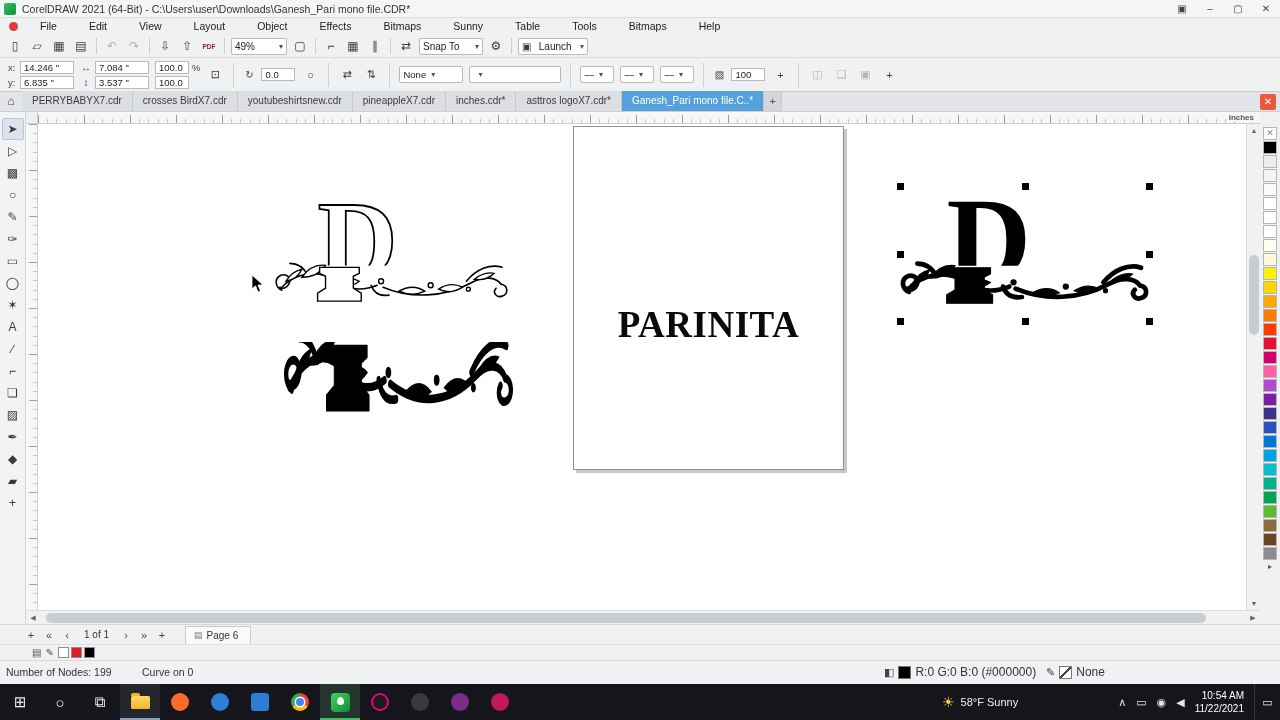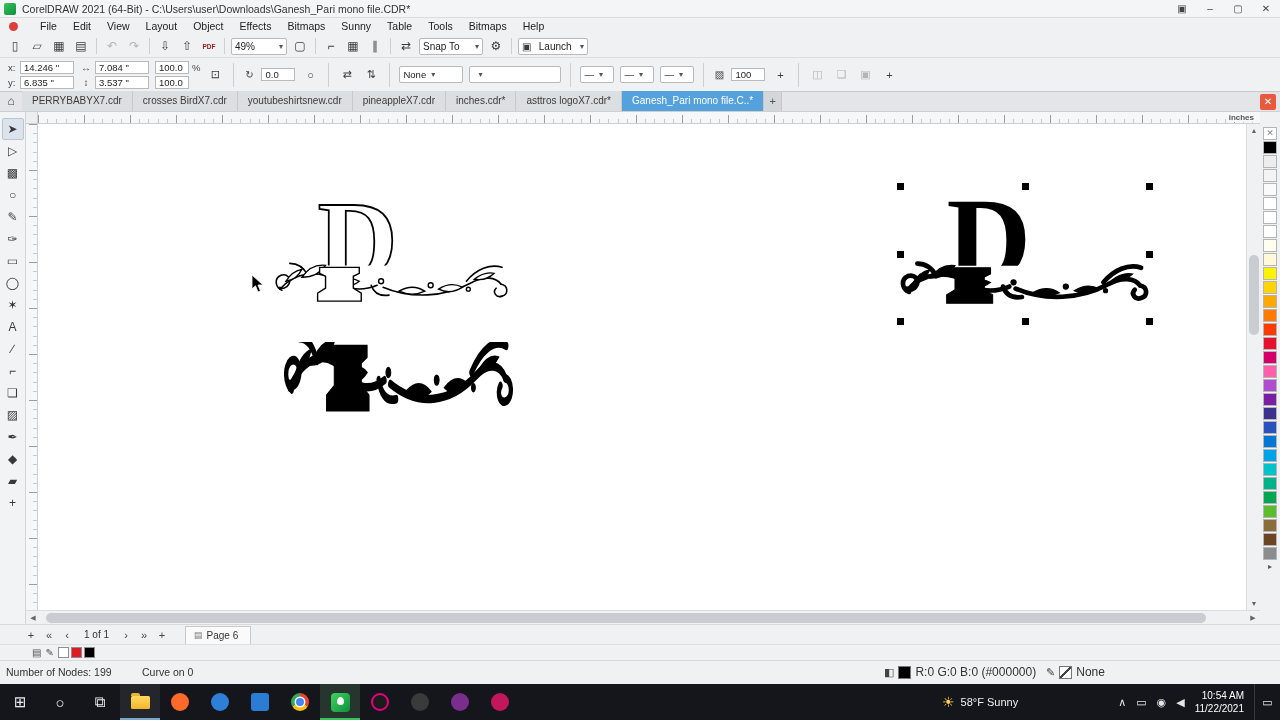--- a/index.html
+++ b/index.html
@@ -8,21 +8,21 @@
   #screen { position:relative; width:1280px; height:720px; background:#f0f1f2; }
 
   
   #titlebar { position:absolute; left:0; top:0; width:1280px; height:18px; background:#f4f5f6; border-bottom:1px solid #dcdcdc; display:flex; align-items:center; }
   #app-icon { width:12px; height:12px; margin:0 6px 0 4px; border-radius:2px; background:linear-gradient(135deg,#39c25b,#0d8f3c); }
   #title { font-size:10.5px; color:#333; white-space:nowrap; }
   #win-controls { margin-left:auto; display:flex; height:18px; }
   #win-controls span { width:28px; text-align:center; line-height:18px; font-size:10px; color:#444; cursor:default; }
 
   
-  #menubar { position:absolute; left:0; top:18px; width:1280px; height:17px; background:#f0f1f2; display:flex; align-items:center; padding-left:32px; gap:0; }
+  #menubar { position:absolute; left:0; top:18px; width:1280px; height:17px; background:#f0f1f2; display:flex; align-items:center; padding-left:32px; gap:16px; }
   .menu-item { padding:0 8px; font-size:10.5px; color:#222; line-height:17px; }
   #record-dot { position:absolute; left:9px; top:4px; width:9px; height:9px; border-radius:50%; background:#e03b3b; }
 
   
   #stdbar { position:absolute; left:0; top:35px; width:1280px; height:23px; background:#f0f1f2; border-bottom:1px solid #dddddd; display:flex; align-items:center; padding-left:4px; }
   .tb-btn { width:22px; height:20px; display:flex; align-items:center; justify-content:center; font-size:12px; color:#3c3c3c; border-radius:2px; }
   .tb-btn.muted { color:#b3b3b3; }
   .tb-btn.pdf { font-size:6.5px; font-weight:bold; letter-spacing:0; color:#8a2020; }
   .tb-sep { width:1px; height:16px; background:#cfcfcf; margin:0 4px; }
   .tb-combo { display:flex; align-items:center; justify-content:space-between; height:17px; background:#fff; border:1px solid #b9b9b9; border-radius:2px; font-size:10px; padding:0 3px; margin:0 2px; }
@@ -383,20 +383,23 @@
       <path class="leaf" d="M204,94 Q214,86 224,88 Q216,96 204,94 Z"></path>
       <path class="leaf" d="M14,96 Q20,86 30,84 Q26,94 14,96 Z"></path>
       <circle class="berry" cx="60" cy="104" r="2.5"></circle>
       <circle class="berry" cx="110" cy="96" r="2.5"></circle>
       <circle class="berry" cx="160" cy="100" r="2.5"></circle>
       <circle class="berry" cx="198" cy="104" r="2"></circle>
       <path class="stub" d="M48,82 h40 v6 l-6,3 v12 l8,5 v8 h-44 v-8 l8,-5 v-12 l-6,-3 z"></path>
     </g>
       </svg>
 
+    <div id="page">
+      <div id="page-text">PARINITA</div>
+    </div>
 
     <svg id="mono-filled" class="mono-svg mono-filled" viewBox="0 0 240 132">
         <g>
       <text class="letter-main mono-letter" x="46" y="92" font-family="Liberation Serif, serif" font-weight="bold" font-size="112" clip-path="url(#clipTop)">D</text>
       <path class="vine" d="M8,104 C24,86 48,84 64,96 C76,105 92,106 106,100"></path>
       <path class="vine" d="M10,105 c-7,-3 -8,-12 -1,-15 c6,-2 11,3 8,9 c-2,4 -7,5 -9,3"></path>
       <path class="vine" d="M112,102 C140,114 174,112 200,98 C214,90 226,92 231,99"></path>
       <path class="vine" d="M231,99 c7,1 8,10 1,12 c-6,2 -10,-4 -6,-8"></path>
       <path class="vine" d="M100,100 q4,12 18,10"></path>
       <path class="vine" d="M196,96 C206,84 220,78 232,82"></path>

